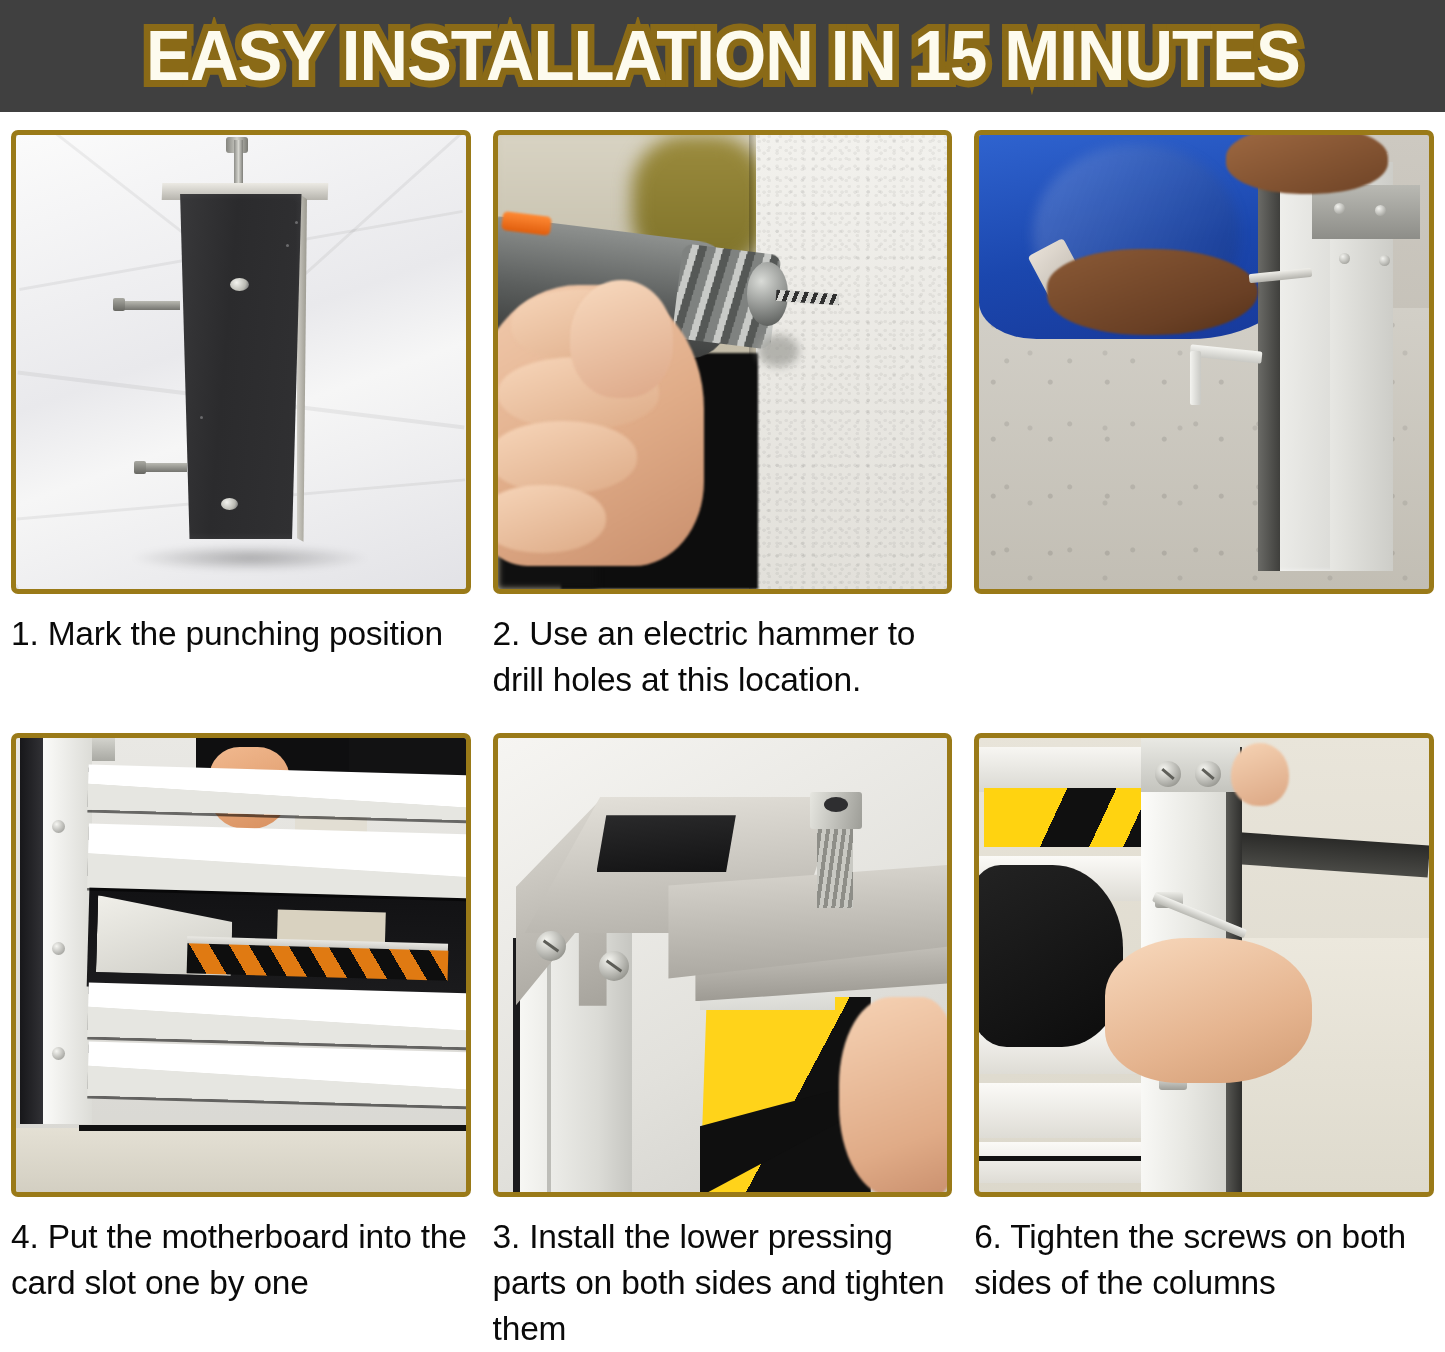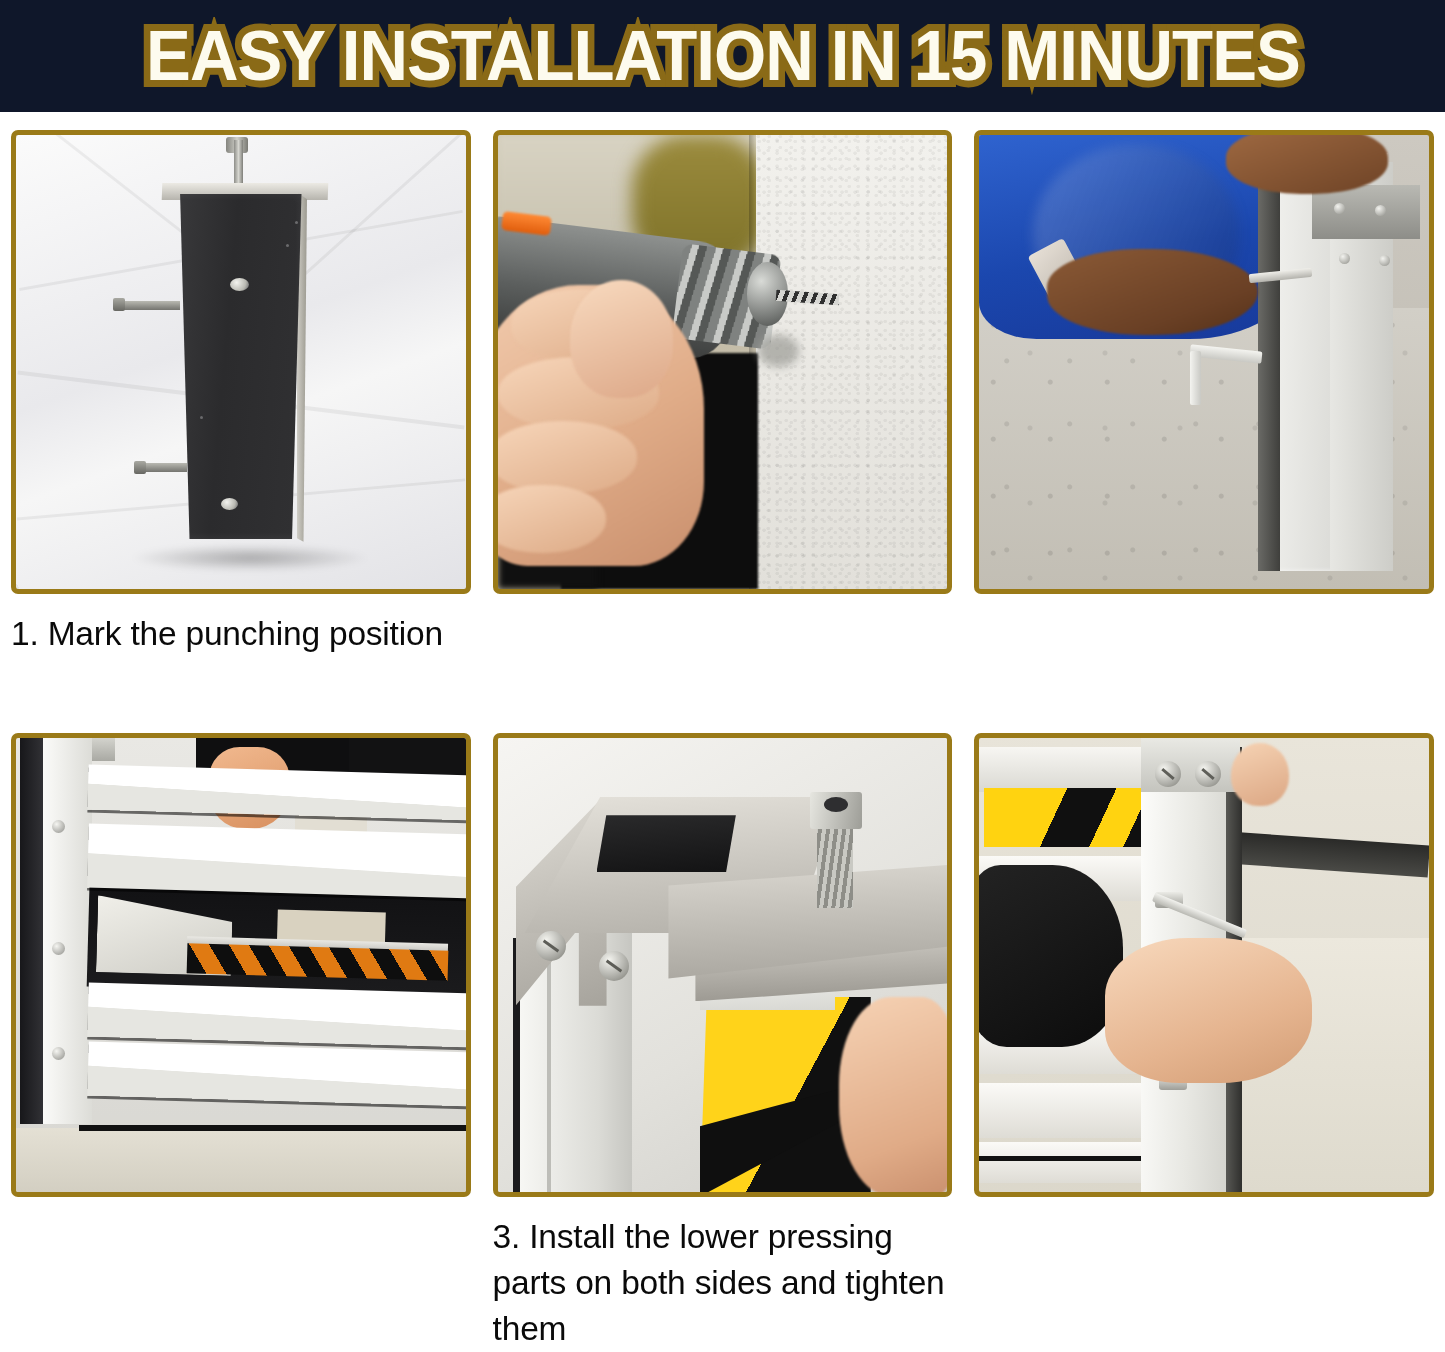--- a/index.html
+++ b/index.html
@@ -8,21 +8,21 @@
     background:#ffffff;
     font-family:"Liberation Sans", sans-serif;
     overflow:hidden;
   }
   .page{position:relative;width:1445px;height:1352px;background:#fff;}
 
   
   .title-bar{
     position:absolute;left:0;top:0;width:1445px;height:112px;
     display:flex;align-items:center;justify-content:center;
-    background:#0f172a;
+    background:#404040;
   }
   .title-text{
     font-family:"Liberation Sans", sans-serif;
     font-weight:bold;
     font-size:70px;
     line-height:72px;
     letter-spacing:-1px;
     color:#fdfbee;
     transform:scaleX(0.96);
     -webkit-text-stroke:14px #8a6a17;
@@ -384,20 +384,21 @@
           <div class="chucknose"></div>
           <div class="bit"></div>
           <div class="dust"></div>
           <div class="hand"></div>
           <div class="fng fn1"></div>
           <div class="fng fn2"></div>
           <div class="fng fn3"></div>
           <div class="fng fn4"></div>
           <div class="thumb"></div>
         </div>
+        <div class="caption">2. Use an electric hammer to drill holes at this location.</div>
       </div>
 
       <div class="cell">
         <div class="photo p3">
           <div class="floor"></div>
           <div class="shirt"></div>
           <div class="shirtfold"></div>
           <div class="post3"></div>
           <div class="postdark"></div>
           <div class="postface"></div>
@@ -436,20 +437,21 @@
           <div class="gapbeige"></div>
           <div class="stripetop"></div>
           <div class="stripe"></div>
           <div class="board bd1"></div>
           <div class="board bd2"></div>
           <div class="board bd3"></div>
           <div class="board bd4"></div>
           <div class="floor4"></div>
           <div class="floorline"></div>
         </div>
+        <div class="caption">4. Put the motherboard into the card slot one by one</div>
       </div>
 
       <div class="cell">
         <div class="photo p5">
           <div class="wall5"></div>
           <div class="colwdark"></div>
           <div class="colw"></div>
           <div class="colgroove"></div>
           <div class="yellow"></div>
           <div class="yellow2"></div>
@@ -487,17 +489,18 @@
           <div class="cap6"></div>
           <div class="csc csc1"></div>
           <div class="csc csc2"></div>
           <div class="bolt6 bl1"></div>
           <div class="bolt6 bl2"></div>
           <div class="wrench"></div>
           <div class="sleeve"></div>
           <div class="hand6"></div>
           <div class="thumb6"></div>
         </div>
+        <div class="caption">6. Tighten the screws on both sides of the columns</div>
       </div>
 
     </div>
   </div>
 </div>
 
 </body></html>

